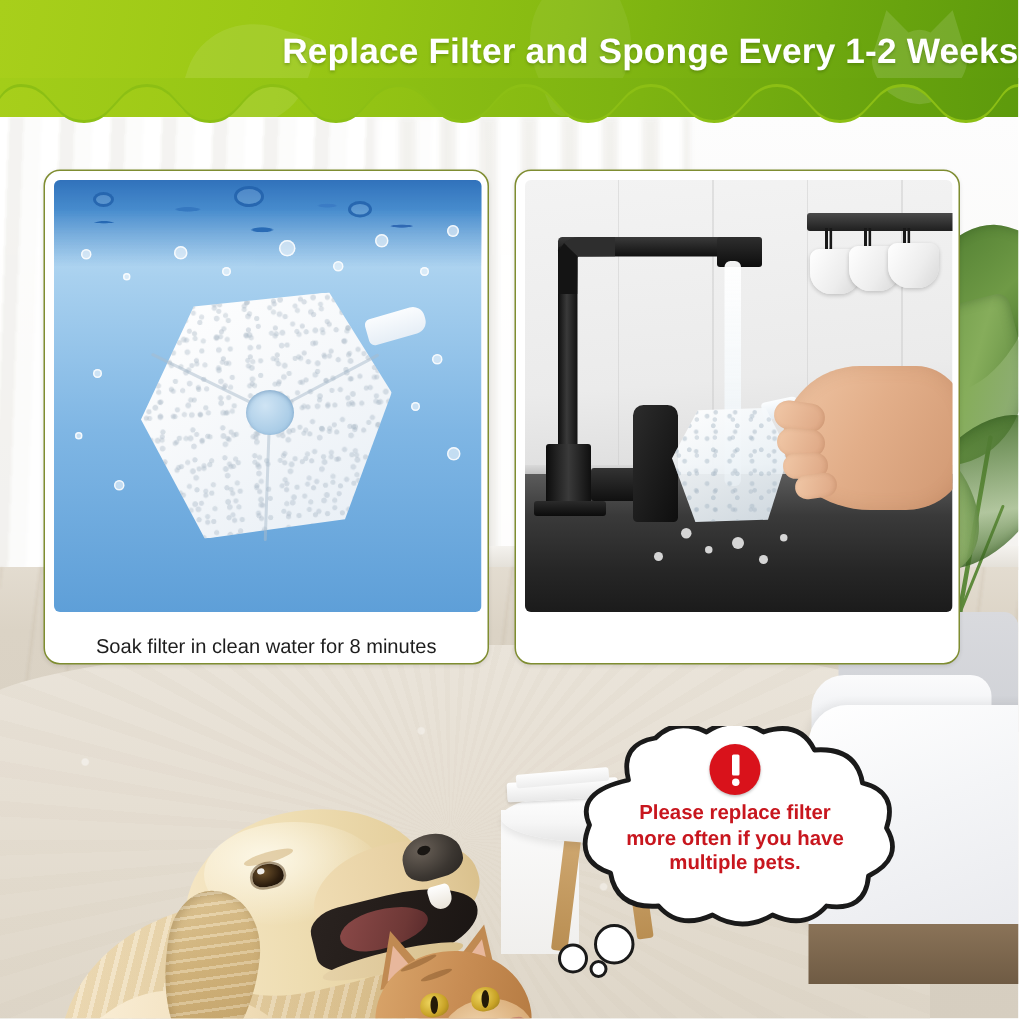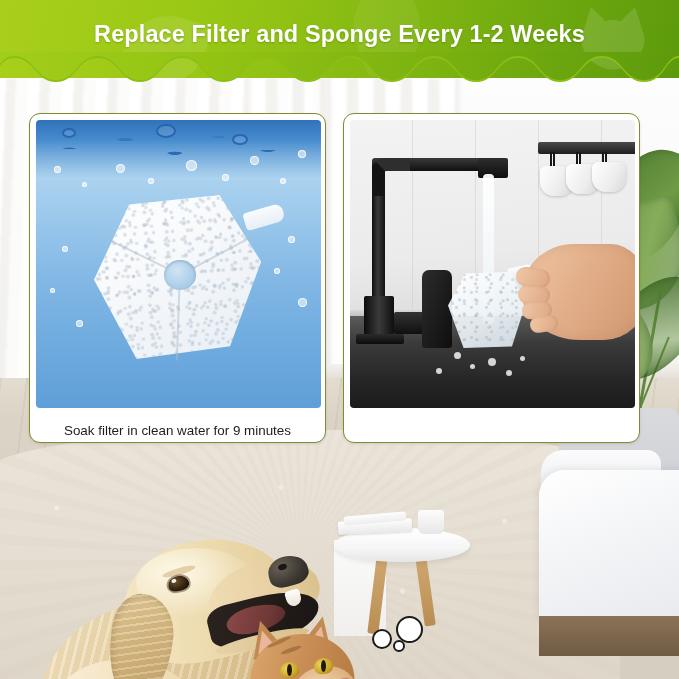--- a/index.html
+++ b/index.html
@@ -312,21 +312,21 @@
     transform:rotate(18deg);
   }
   .hdr-leaf2 {
     position:absolute; left:352px; top:-14px; width:70px; height:84px;
     background:rgba(255,255,255,.06);
     border-radius:60% 12% 60% 12%;
     transform:rotate(-22deg);
   }
   .header-title {
     position:absolute; left:0; right:0; top:21px;
-    text-align:center;
+    text-align:right;
     color:#ffffff;
     font-size:23.5px;
     font-weight:bold;
     letter-spacing:.1px;
     text-shadow:0 1px 2px rgba(40,70,5,.28);
     white-space:nowrap;
   }
   
   .wave {
     position:absolute; left:0; top:52px; width:679px; height:32px;
@@ -691,21 +691,21 @@
       <div class="bub" style="left:40px;  top:200px;width:7px;  height:7px;"></div>
 
       <div class="filter-tab"></div>
       <div class="filter-hex"></div>
       <div class="filter-grain"></div>
       <div class="filter-seg" style="left:144px; top:154px; width:82px; transform:rotate(-28deg);"></div>
       <div class="filter-seg" style="left:144px; top:154px; width:86px; transform:rotate(92deg);"></div>
       <div class="filter-seg" style="left:144px; top:154px; width:88px; transform:rotate(206deg);"></div>
       <div class="filter-center"></div>
     </div>
-    <div class="card-caption">Soak filter in clean water for 9 minutes</div>
+    <div class="card-caption">Soak filter in clean water for 8 minutes</div>
   </div>
 
   <div class="card right">
     <div class="card-photo">
       <div class="kitchen"></div>
       <div class="k-tile"></div>
 
       <div class="mug-rail"></div>
       <div class="mug-hook" style="left:200px; top:32px;"></div>
       <div class="mug-hook" style="left:226px; top:32px;"></div>
@@ -744,14 +744,35 @@
       <div class="finger" style="left:168px; top:166px; width:32px; height:18px; transform:rotate(4deg);"></div>
       <div class="finger" style="left:172px; top:182px; width:30px; height:17px; transform:rotate(-2deg);"></div>
       <div class="finger" style="left:180px; top:196px; width:28px; height:16px; transform:rotate(-8deg);"></div>
     </div>
   </div>
 
   <div class="tcircle" style="left:393px; top:640px; width:12px; height:12px;"></div>
   <div class="tcircle" style="left:372px; top:629px; width:20px; height:20px;"></div>
   <div class="tcircle" style="left:396px; top:616px; width:27px; height:27px;"></div>
 
+  <div class="bubble-wrap">
+    <svg class="bubble-svg" viewBox="0 0 230 134">
+      <path d="M44,36 Q38,12 62,8 Q76,-6 96,4 Q114,-8 134,4 Q158,-4 168,16
+               Q196,14 200,38 Q224,44 216,68 Q228,88 204,100
+               Q202,124 176,120 Q162,136 140,126 Q120,138 100,126
+               Q78,136 64,120 Q36,122 32,98 Q8,90 18,66 Q8,44 44,36 Z" fill="#ffffff" stroke="#1a1a1a" stroke-width="3.2" stroke-linejoin="round"></path>
+    </svg>
+    <div class="bubble-content">
+      <div class="warn-icon">
+        <div class="warn-glyph">
+          <div class="warn-bar"></div>
+          <div class="warn-dot"></div>
+        </div>
+      </div>
+      <div class="bubble-text">
+        <div>Please replace filter</div>
+        <div>more often if you have</div>
+        <div>multiple pets.</div>
+      </div>
+    </div>
+  </div>
 
 </div>
 
 </body></html>

